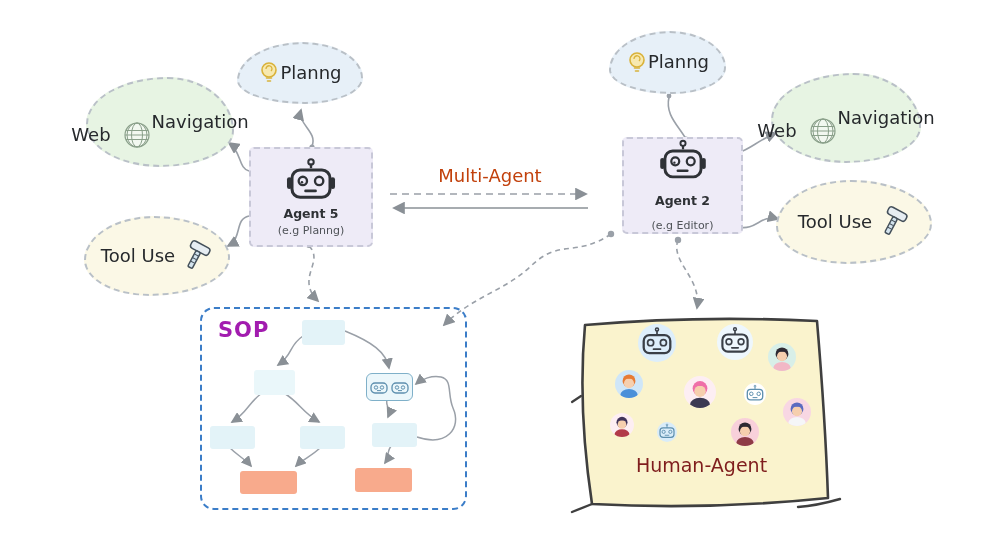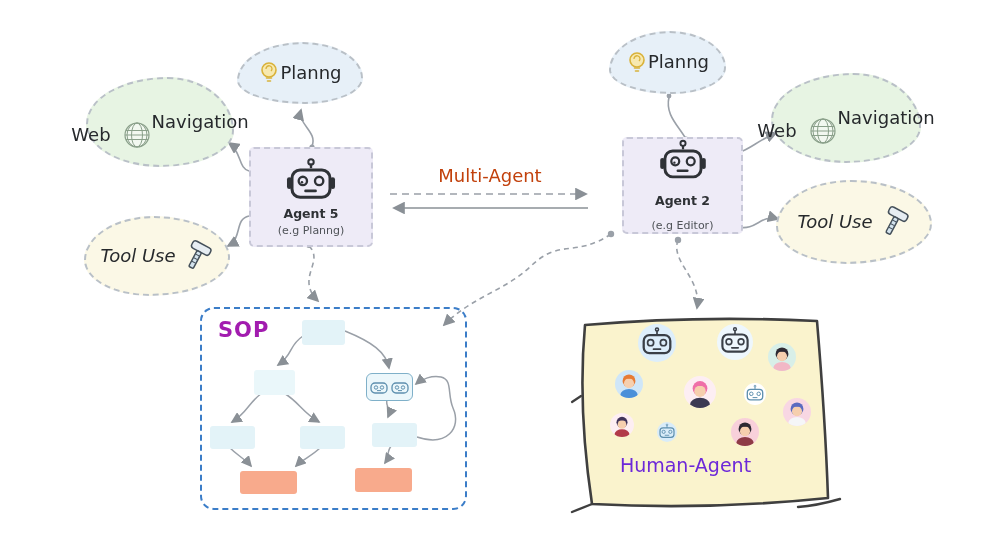--- a/index.html
+++ b/index.html
@@ -11,21 +11,21 @@
 
   
   .cloud{
     position:absolute;border:2px dashed #b9c0c7;box-sizing:border-box;
     display:flex;flex-direction:row;align-items:center;justify-content:center;
     text-align:center;line-height:1.15;
   }
   .cloud .lbl{font-size:18px;color:#26292c;}
   .cloud-blue{background:var(--cloud_blue);border-radius:52% 48% 46% 54% / 62% 58% 42% 38%;}
   .cloud-green{background:var(--cloud_green);border-radius:55% 45% 50% 50% / 52% 60% 40% 48%;}
-  .cloud-yellow{background:var(--cloud_yellow);border-radius:48% 52% 55% 45% / 55% 52% 48% 45%;font-style:italic;}
+  .cloud-yellow{background:var(--cloud_yellow);border-radius:48% 52% 55% 45% / 55% 52% 48% 45%;}
   #cloud-plan-left{left:237px;top:42px;width:126px;height:62px;}
   #cloud-web-left{left:86px;top:77px;width:148px;height:90px;}
   #cloud-tool-left{left:84px;top:216px;width:146px;height:80px;flex-direction:row;gap:4px;}
   #cloud-plan-right{left:609px;top:31px;width:117px;height:63px;}
   #cloud-web-right{left:771px;top:73px;width:150px;height:90px;}
   #cloud-tool-right{left:776px;top:180px;width:156px;height:84px;flex-direction:row;gap:4px;}
   .webrow{display:flex;align-items:center;gap:11px;margin-top:26px;}
 
   
   .agent-box{
@@ -57,22 +57,22 @@
   #sop-n-3r{left:170px;top:114px;width:45px;height:24px;}
   #sop-o-left{left:38px;top:162px;width:57px;height:23px;}
   #sop-o-right{left:153px;top:159px;width:57px;height:24px;}
   #sop-robot-pair{
     position:absolute;left:164px;top:64px;width:47px;height:28px;box-sizing:border-box;
     background:#ecf7fb;border:1.6px solid #7fb0c9;border-radius:6px;
     display:flex;align-items:center;justify-content:center;gap:3px;
   }
 
   
-  #human-text{position:absolute;left:578px;top:452px;width:215px;text-align:center;
-    font-size:19px;color:#6d28d9;line-height:1.45;}
+  #human-text{position:absolute;left:594px;top:452px;width:215px;text-align:center;
+    font-size:19px;color:#7f1d1d;line-height:1.45;}
   #avatar-layer{position:absolute;left:0;top:0;width:999px;height:552px;}
   #avatar-layer svg{position:absolute;}
 </style>
 </head>
 <body>
 
 <div class="stage">
 
   <svg class="layer" width="999" height="552" viewBox="0 0 999 552">
     <defs>

